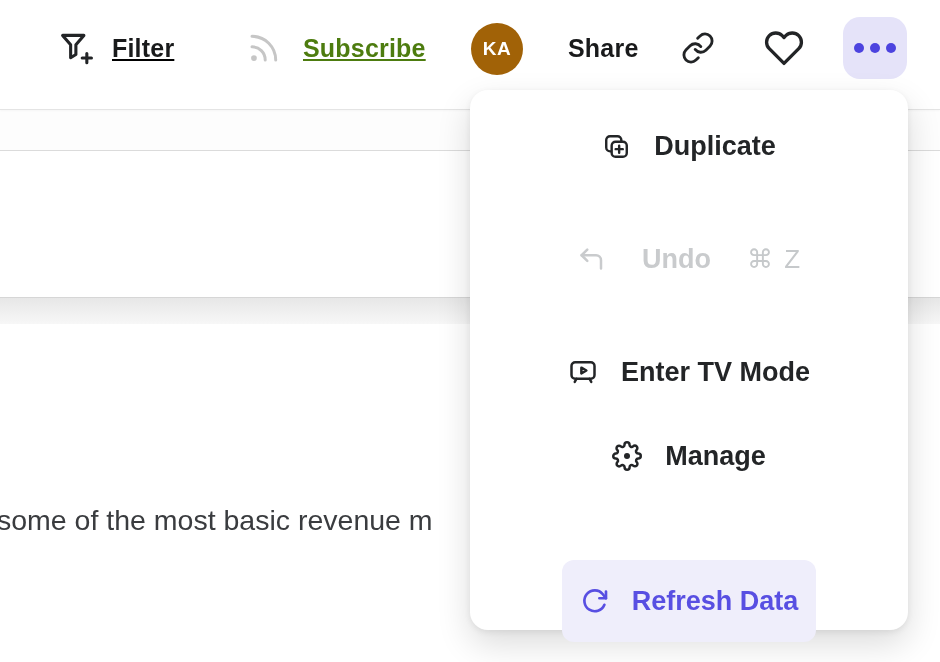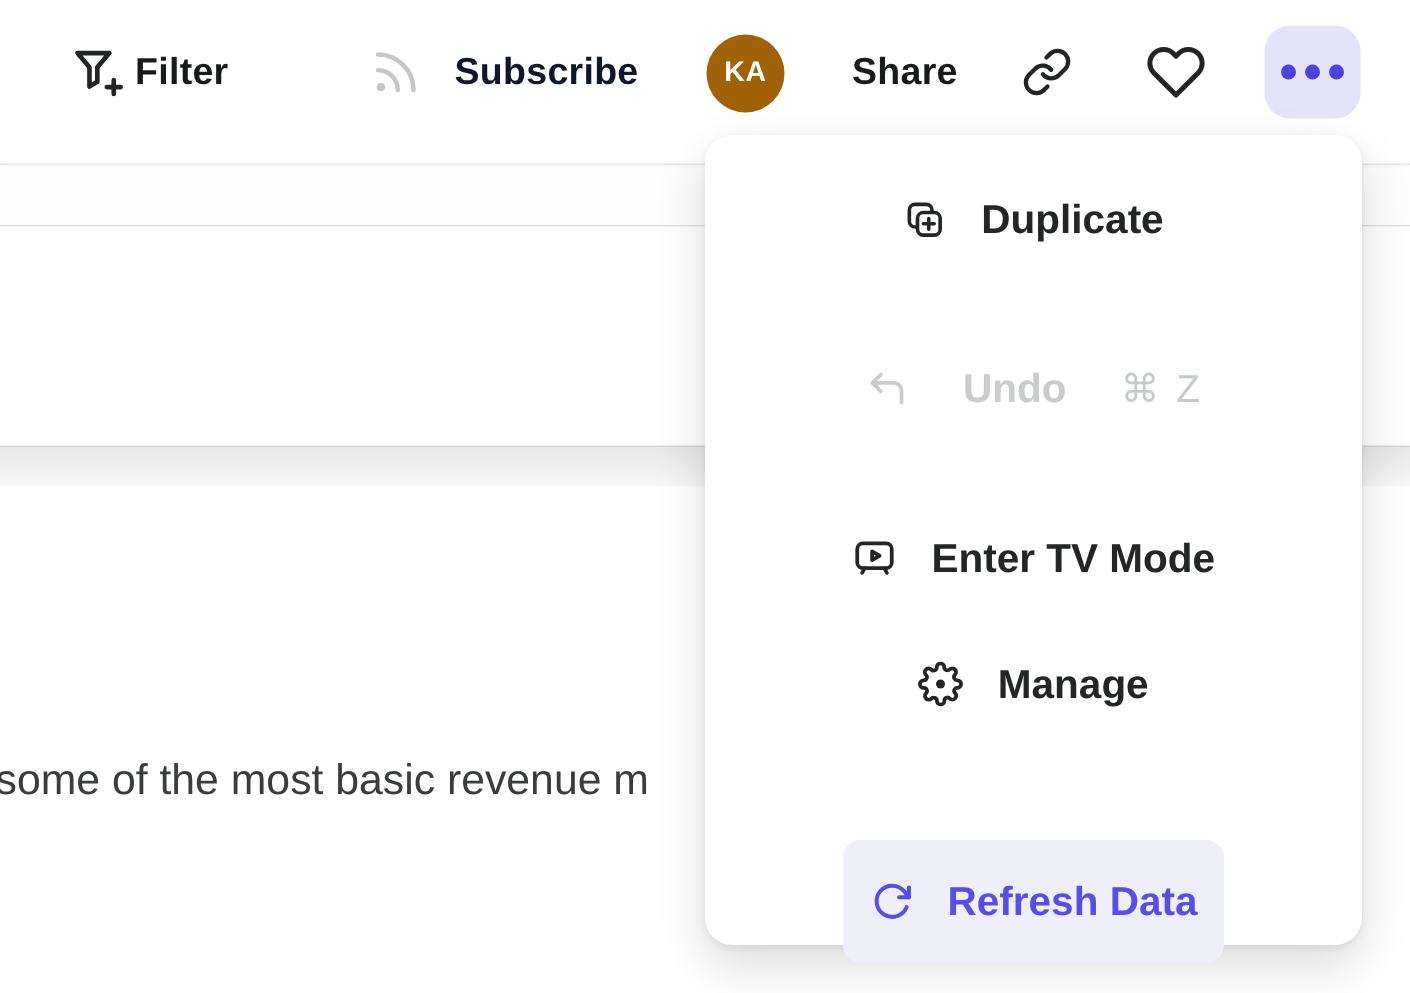--- a/index.html
+++ b/index.html
@@ -10,22 +10,22 @@
   .bg-band1{position:absolute;left:0;top:110px;width:940px;height:40px;background:#FDFDFD;border-bottom:1px solid #DBDBDB;z-index:1;}
   .bg-panel1{position:absolute;left:0;top:151px;width:940px;height:146px;background:#fff;border-bottom:1px solid #D6D6D6;z-index:1;}
   .bg-gap{position:absolute;left:0;top:298px;width:940px;height:26px;background:linear-gradient(#E7E7E7,#F7F7F7);z-index:1;}
   .bg-card2{position:absolute;left:0;top:324px;width:940px;height:338px;background:#fff;z-index:1;}
   .partial-text{position:absolute;left:-3px;top:499px;font-size:28.5px;line-height:42px;color:#3A3C3F;white-space:nowrap;z-index:2;}
 
   
   .toolbar{position:absolute;left:0;top:0;width:940px;height:109px;background:#fff;border-bottom:1px solid #E4E4E4;box-shadow:0 1px 2px rgba(0,0,0,0.03);z-index:5;}
   .tb-group{position:absolute;top:0;height:96px;display:flex;align-items:center;cursor:pointer;}
   .tb-label{font-size:25px;font-weight:600;color:#191A1B;letter-spacing:.2px;}
-  .tb-label.dim{color:#0f172a;}
-  .tb-filter{left:47px;gap:6px;}
+  .tb-label.dim{color:#4d7c0f;text-decoration:underline;}
+  .tb-filter{left:58px;gap:17px;text-decoration:underline;}
   .tb-subscribe{left:246px;gap:21px;}
   .tb-share{left:568px;}
   .tb-link{left:681px;}
   .tb-heart{left:764px;}
   .icon{display:inline-flex;align-items:center;justify-content:center;color:#222426;}
   .icon.dim{color:#C6C6C6;}
   .avatar{position:absolute;left:471px;top:23px;width:52px;height:52px;border-radius:50%;background:#a16207;color:#fff;display:flex;align-items:center;justify-content:center;font-size:19px;font-weight:600;letter-spacing:.5px;cursor:pointer;}
   .more-btn{position:absolute;left:843px;top:17px;width:64px;height:62px;border-radius:17px;background:#E5E3F9;display:flex;align-items:center;justify-content:center;gap:6px;cursor:pointer;}
   .more-btn .dot{width:10px;height:10px;border-radius:50%;background:#4C43DF;}
 

